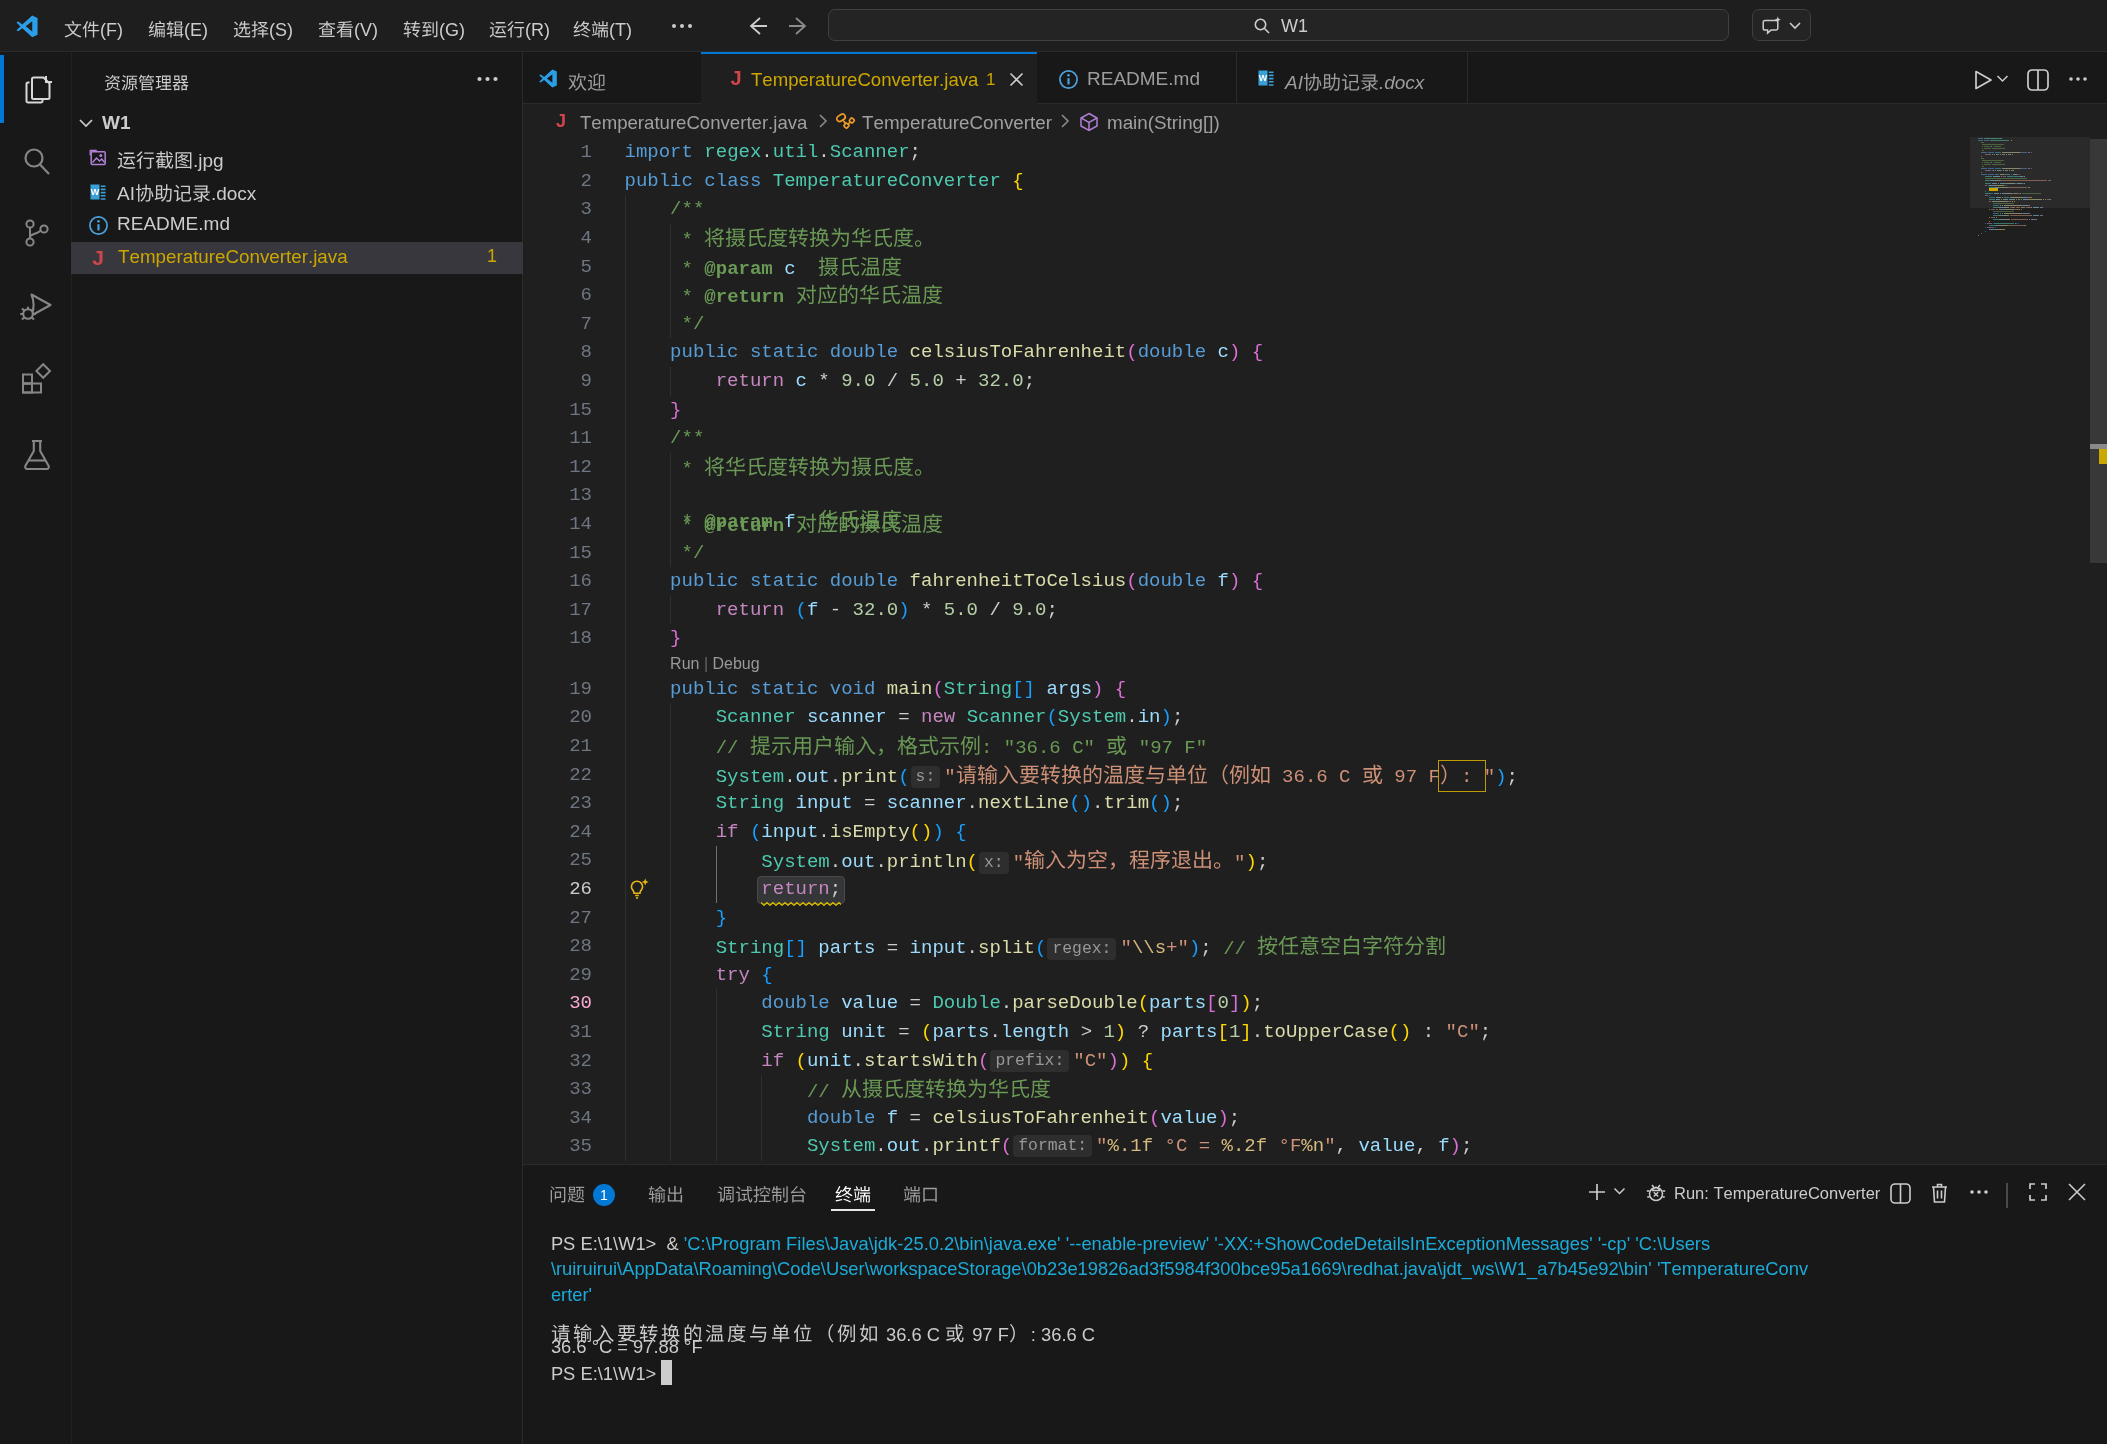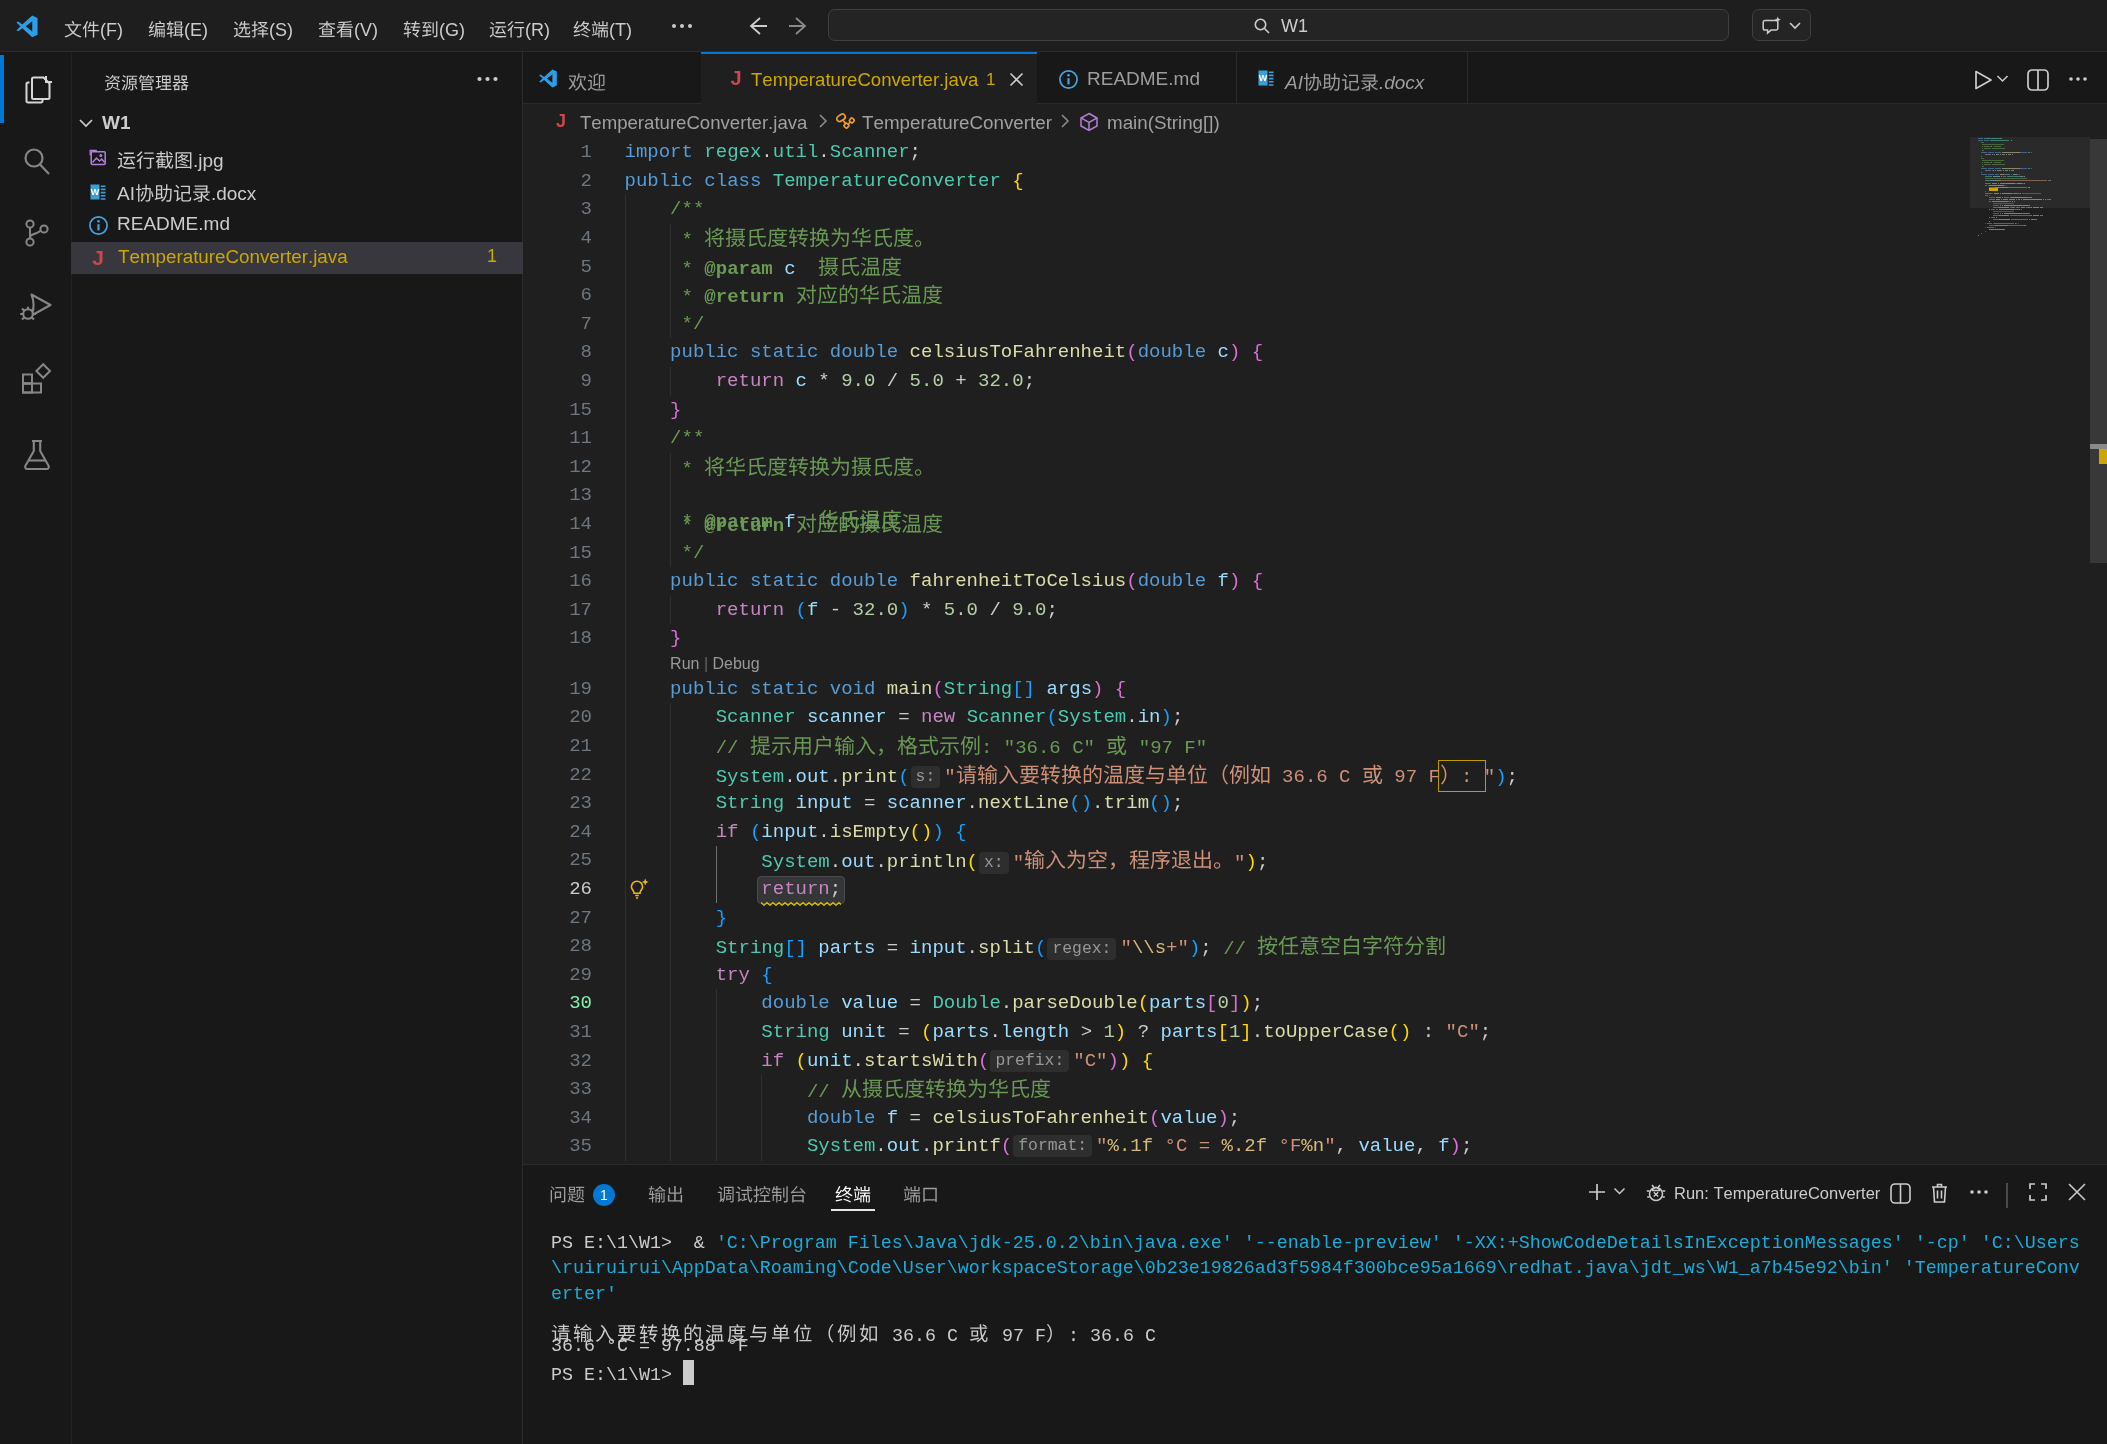--- a/index.html
+++ b/index.html
@@ -1,20 +1,20 @@
 <!DOCTYPE html>
 <html><head><meta charset="utf-8"><style>
 *{margin:0;padding:0;box-sizing:border-box}
 html,body{width:2107px;height:1444px;overflow:hidden;background:#1f1f1f}
 body{font-family:"Liberation Sans",sans-serif;position:relative;font-kerning:none}
 .abs{position:absolute;white-space:pre}
 svg.cj{display:inline-block}
 .lnum{left:523px;width:69px;text-align:right;font-family:"Liberation Mono",monospace;font-size:19px;line-height:28.6px;height:28.6px}
 .cl{left:624.5px;font-family:"Liberation Mono",monospace;font-size:19px;line-height:28.6px;height:28.6px}
-.tl{left:550.9px;font-family:Liberation Mono, monospace;font-size:18.33px;line-height:25.85px;height:25.85px}
+.tl{left:550.9px;font-family:Liberation Sans, sans-serif;font-size:18.33px;line-height:25.85px;height:25.85px}
 .inlay{display:inline-block;background:#2e2e2e;color:#989898;font-size:16.4px;border-radius:4px;padding:0 5px;margin:0 4px 0 1px;line-height:22px;height:22px;vertical-align:1px}
 .ubox{position:relative;display:inline-block}
 .ubox:after{content:"";position:absolute;left:-2px;right:-2px;top:-1px;bottom:0px;border:1px solid #bf9b03}
 .hl26{background:transparent}
 .sq{}
 </style></head><body>
 <svg width="0" height="0" style="position:absolute">
     <defs>
       <path id="g6587" d="M42.3 -82.3C45.3 -77.4 48.5 -70.7 49.7 -66.6L58 -69.3C56.6 -73.4 53.1 -79.9 50.1 -84.7ZM5 -66.4V-59H20.6C26.5 -43.8 34.4 -30.7 44.7 -20C33.7 -10.8 20.2 -4 3.6 0.7C5.1 2.5 7.5 6 8.3 7.8C25 2.4 38.9 -4.8 50.2 -14.6C61.5 -4.6 75.1 2.8 91.5 7.3C92.8 5.2 95 2 96.7 0.4C80.7 -3.6 67.1 -10.7 56 -20.1C66.1 -30.4 73.8 -43.2 79.6 -59H95.4V-66.4ZM50.4 -25.3C41 -34.8 33.6 -46.2 28.4 -59H71.1C66.1 -45.5 59.2 -34.4 50.4 -25.3Z"></path>
       <path id="g4EF6" d="M31.7 -34.1V-26.8H60.4V8H67.9V-26.8H95.3V-34.1H67.9V-56.2H90.9V-63.5H67.9V-82.8H60.4V-63.5H47C48.3 -68 49.4 -72.8 50.4 -77.5L43.2 -79C40.9 -65.9 36.7 -53 30.9 -44.7C32.7 -43.8 35.9 -42 37.3 -40.9C40 -45.1 42.5 -50.4 44.6 -56.2H60.4V-34.1ZM26.8 -83.6C21.4 -68.5 12.6 -53.5 3.2 -43.7C4.5 -42 6.7 -38.1 7.5 -36.3C10.7 -39.7 13.7 -43.7 16.7 -48V7.8H23.9V-59.7C27.7 -66.7 31.1 -74.1 33.9 -81.5Z"></path>
@@ -517,21 +517,21 @@
         <use href="#g610F" transform="translate(42.0 21.4) scale(0.21)"></use>
         <use href="#g7A7A" transform="translate(63.0 21.4) scale(0.21)"></use>
         <use href="#g767D" transform="translate(84.0 21.4) scale(0.21)"></use>
         <use href="#g5B57" transform="translate(105.0 21.4) scale(0.21)"></use>
         <use href="#g7B26" transform="translate(126.0 21.4) scale(0.21)"></use>
         <use href="#g5206" transform="translate(147.0 21.4) scale(0.21)"></use>
         <use href="#g5272" transform="translate(168.0 21.4) scale(0.21)"></use>
       </svg></span></div>
 <div class="abs lnum" style="top:960.7px;color:#6e7681">29</div>
 <div class="abs cl" style="top:960.7px"><span style="color:#cccccc">        </span><span style="color:#c586c0">try</span><span style="color:#cccccc"> </span><span style="color:#179fff">{</span></div>
-<div class="abs lnum" style="top:989.3px;color:#86efac">30</div>
+<div class="abs lnum" style="top:989.3px;color:#f9a8d4">30</div>
 <div class="abs cl" style="top:989.3px"><span style="color:#cccccc">            </span><span style="color:#569cd6">double</span><span style="color:#cccccc"> </span><span style="color:#9cdcfe">value</span><span style="color:#cccccc"> = </span><span style="color:#4ec9b0">Double</span><span style="color:#cccccc">.</span><span style="color:#dcdcaa">parseDouble</span><span style="color:#ffd700">(</span><span style="color:#9cdcfe">parts</span><span style="color:#da70d6">[</span><span style="color:#b5cea8">0</span><span style="color:#da70d6">]</span><span style="color:#ffd700">)</span><span style="color:#cccccc">;</span></div>
 <div class="abs lnum" style="top:1017.9px;color:#6e7681">31</div>
 <div class="abs cl" style="top:1017.9px"><span style="color:#cccccc">            </span><span style="color:#4ec9b0">String</span><span style="color:#cccccc"> </span><span style="color:#9cdcfe">unit</span><span style="color:#cccccc"> = </span><span style="color:#ffd700">(</span><span style="color:#9cdcfe">parts</span><span style="color:#cccccc">.</span><span style="color:#9cdcfe">length</span><span style="color:#cccccc"> &gt; </span><span style="color:#b5cea8">1</span><span style="color:#ffd700">)</span><span style="color:#cccccc"> ? </span><span style="color:#9cdcfe">parts</span><span style="color:#ffd700">[</span><span style="color:#b5cea8">1</span><span style="color:#ffd700">]</span><span style="color:#cccccc">.</span><span style="color:#dcdcaa">toUpperCase</span><span style="color:#ffd700">()</span><span style="color:#cccccc"> : </span><span style="color:#ce9178">"C"</span><span style="color:#cccccc">;</span></div>
 <div class="abs lnum" style="top:1046.5px;color:#6e7681">32</div>
 <div class="abs cl" style="top:1046.5px"><span style="color:#cccccc">            </span><span style="color:#c586c0">if</span><span style="color:#cccccc"> </span><span style="color:#ffd700">(</span><span style="color:#9cdcfe">unit</span><span style="color:#cccccc">.</span><span style="color:#dcdcaa">startsWith</span><span style="color:#da70d6">(</span><span class="inlay">prefix:</span><span style="color:#ce9178">"C"</span><span style="color:#da70d6">)</span><span style="color:#ffd700">)</span><span style="color:#cccccc"> </span><span style="color:#ffd700">{</span></div>
 <div class="abs lnum" style="top:1075.1px;color:#6e7681">33</div>
 <div class="abs cl" style="top:1075.1px"><span style="color:#6a9955">                // <svg class="cj" width="210.0" height="27" style="vertical-align:-5.6px" viewBox="0 0 210.0 27" fill="#6a9955">
         <use href="#g4ECE" transform="translate(0.0 21.4) scale(0.21)"></use>
         <use href="#g6444" transform="translate(21.0 21.4) scale(0.21)"></use>
         <use href="#g6C0F" transform="translate(42.0 21.4) scale(0.21)"></use>

